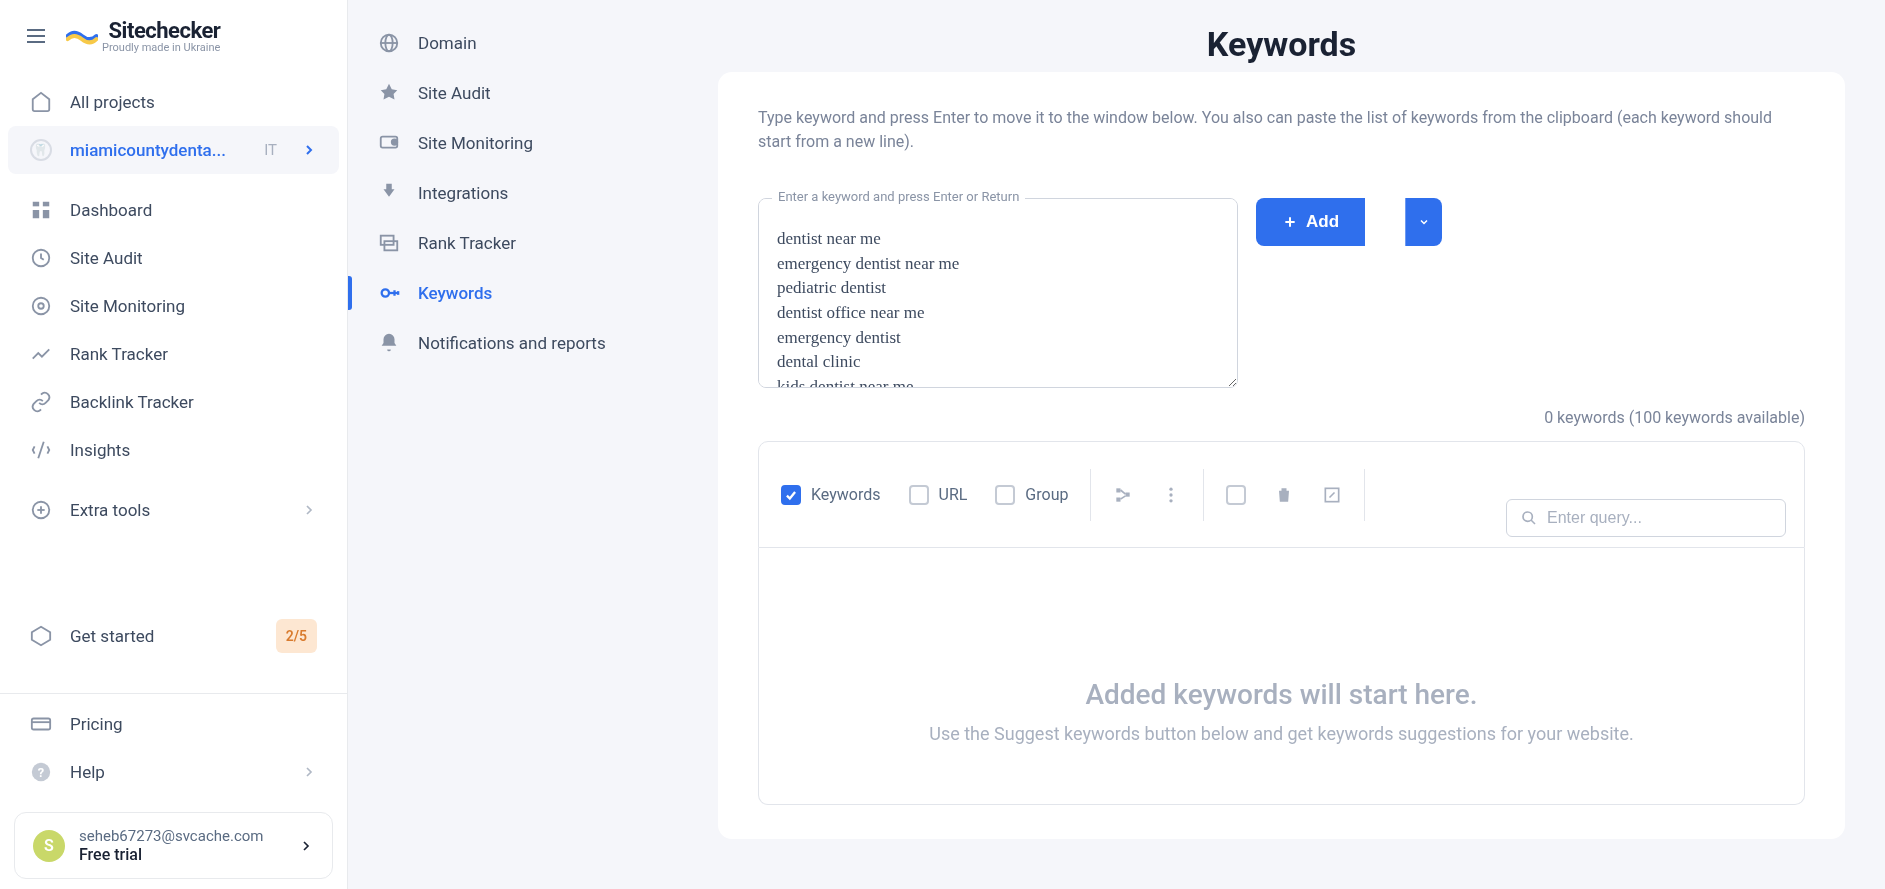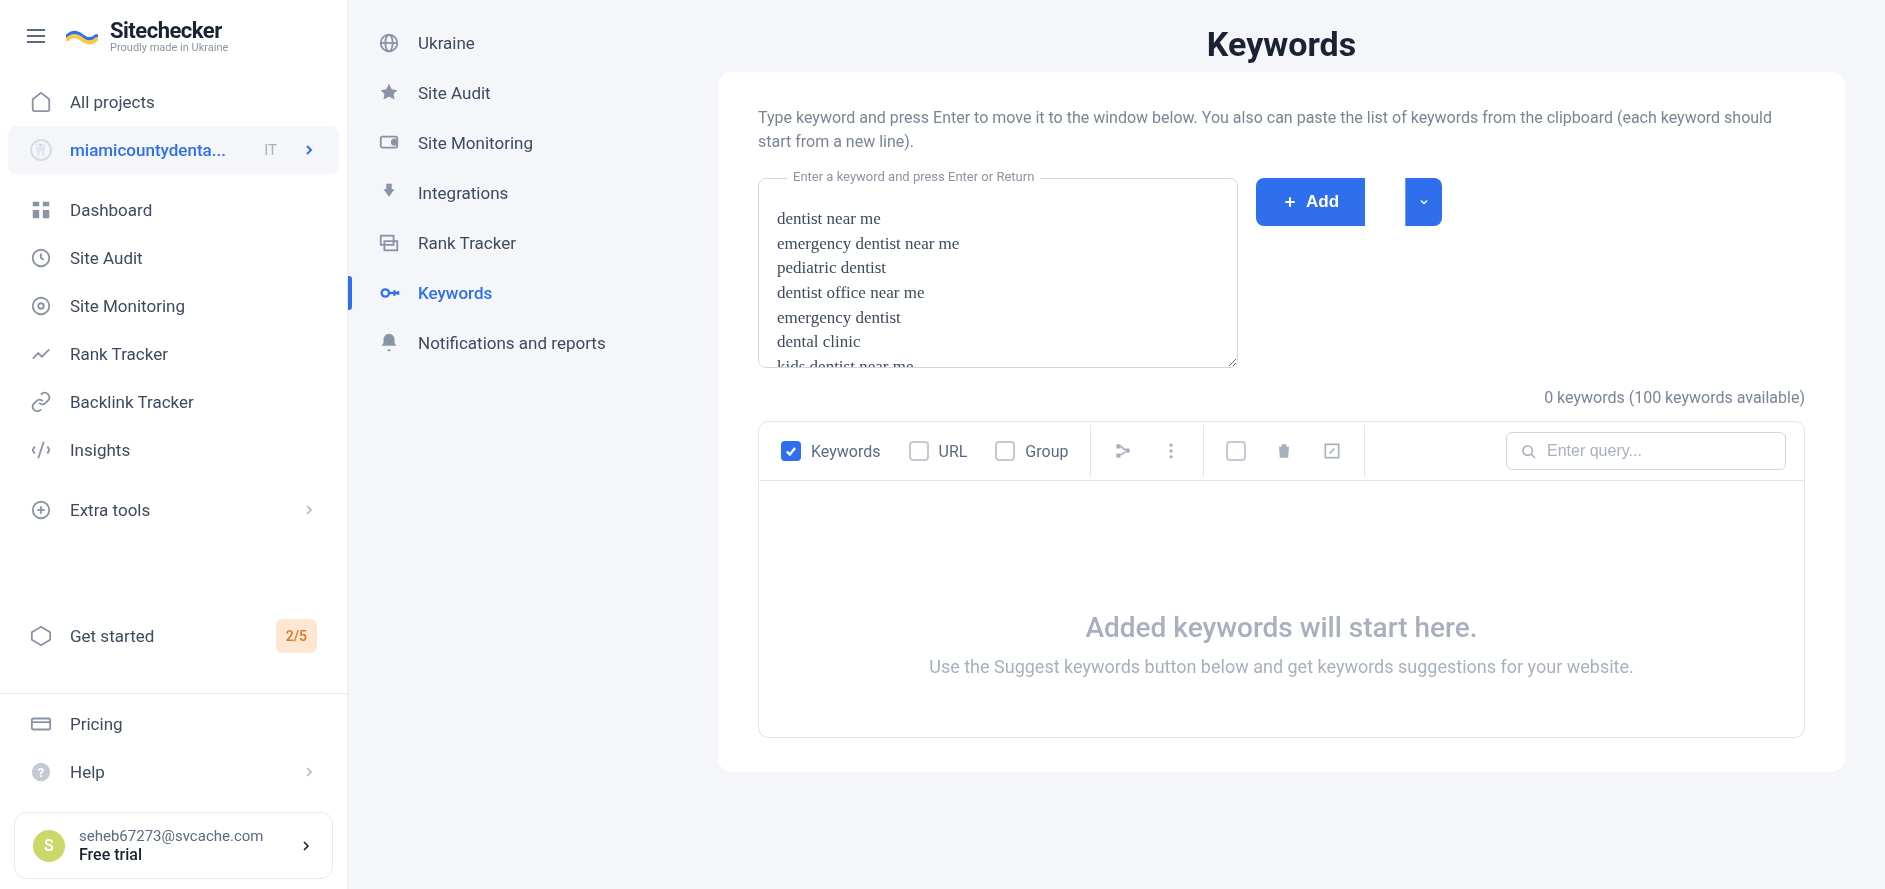--- a/index.html
+++ b/index.html
@@ -3,21 +3,21 @@
 <meta charset="utf-8">
 <style>
 * { margin: 0; padding: 0; box-sizing: border-box; }
 body { font-family: -apple-system, BlinkMacSystemFont, 'Segoe UI', Roboto, sans-serif; background: #f5f6fa; color: #1a2233; overflow: hidden; height: 889px; width: 1885px; }
 .layout { display: flex; height: 100%; }
 
 
 .sidebar-left { width: 348px; background: #fff; display: flex; flex-direction: column; border-right: 1px solid #e8eaed; }
 .logo-row { display: flex; align-items: center; padding: 18px 24px; gap: 18px; }
 .hamburger { cursor: pointer; color: #5a6b82; }
-.logo-wrap { display: flex; align-items: center; gap: 12px; }
+.logo-wrap { display: flex; align-items: center; gap: 4px; text-align: right; }
 .logo-mark { width: 32px; height: 20px; }
 .logo-text { font-weight: 700; font-size: 22px; color: #1a2233; letter-spacing: -0.5px; }
 .logo-sub { font-size: 11px; color: #8a94a6; margin-top: -2px; }
 
 .nav-section { padding: 6px 8px; }
 .nav-item { display: flex; align-items: center; gap: 18px; padding: 13px 22px; border-radius: 8px; cursor: pointer; color: #3d4a5f; font-size: 17px; position: relative; }
 .nav-item .icon { width: 22px; height: 22px; color: #8a94a6; flex-shrink: 0; }
 .nav-item.active-project { color: #2f6fed; background: #f5f6fa; }
 .nav-item.active-project .proj-name { color: #2f6fed; font-weight: 500; }
 .nav-item .tag { color: #a8b0bf; font-size: 15px; margin-left: auto; }
@@ -41,44 +41,44 @@
 .nav2-item.active::before { content: ''; position: absolute; left: 0; top: 8px; bottom: 8px; width: 4px; background: #2f6fed; border-radius: 0 3px 3px 0; }
 .nav2-item.active .icon { color: #2f6fed; }
 
 
 .main { flex: 1; padding: 24px 40px; overflow-y: auto; }
 .page-title { font-size: 34px; font-weight: 700; text-align: center; color: #1a2233; margin-bottom: 8px; }
 .page-sub { font-size: 19px; text-align: center; color: #7a8499; margin-bottom: 30px; }
 
 .card { background: #fff; border-radius: 14px; padding: 34px 40px; }
 .section-title { font-size: 21px; font-weight: 600; color: #1a2233; margin-bottom: 10px; }
-.section-desc { font-size: 16px; color: #7a8499; line-height: 1.5; margin-bottom: 24px; }
+.section-desc { font-size: 16px; color: #7a8499; line-height: 1.5; margin-bottom: 44px; }
 
 .input-row { display: flex; gap: 18px; align-items: flex-start; margin-bottom: 16px; }
 .textarea-wrap { position: relative; flex: 0 0 480px; }
-.textarea-label { position: absolute; top: -9px; left: 29px; background: #fff; padding: 0 6px; font-size: 13px; color: #8a94a6; }
+.textarea-label { position: absolute; top: -9px; left: 14px; background: #fff; padding: 0 6px; font-size: 13px; color: #8a94a6; }
 textarea { width: 100%; height: 190px; border: 1px solid #d0d5de; border-radius: 8px; padding: 28px 18px 14px; font-size: 17px; color: #3d4a5f; resize: both; font-family: Liberation Serif, serif; line-height: 1.45; }
 textarea::-webkit-scrollbar { width: 10px; }
 textarea::-webkit-scrollbar-thumb { background: #d0d5de; border-radius: 5px; }
 
 .add-btn-group { display: flex; gap: 40px; }
 .add-btn { background: #2f6fed; color: #fff; border: none; padding: 14px 26px; font-size: 17px; font-weight: 600; border-radius: 8px 0 0 8px; cursor: pointer; display: flex; align-items: center; gap: 8px; }
 .add-dd { background: #2f6fed; border: none; border-left: 1px solid rgba(255,255,255,.3); padding: 0 12px; border-radius: 0 8px 8px 0; cursor: pointer; color: #fff; display: flex; align-items: center; }
 
 .counter-row { text-align: right; font-size: 16px; color: #7a8499; margin-bottom: 14px; }
 
 .toolbar { display: flex; align-items: center; border: 1px solid #e2e5eb; border-radius: 10px 10px 0 0; background: #fff; }
 .toolbar-group { display: flex; align-items: center; padding: 16px 22px; gap: 28px; border-right: 1px solid #e2e5eb; }
 .toolbar-group:last-child { border-right: none; }
 .check-item { display: flex; align-items: center; gap: 10px; font-size: 16px; color: #5a6b82; cursor: pointer; }
 .checkbox { width: 20px; height: 20px; border: 2px solid #c4cad4; border-radius: 4px; display: flex; align-items: center; justify-content: center; }
 .checkbox.checked { background: #2f6fed; border-color: #2f6fed; color: #fff; }
 .tb-icon { width: 20px; height: 20px; color: #a8b0bf; cursor: pointer; }
 .search-wrap { margin-left: auto; padding: 10px 18px; }
-.search-box { display: flex; align-items: flex-end; gap: 10px; border: 1px solid #d0d5de; border-radius: 6px; padding: 9px 14px; width: 280px; }
+.search-box { display: flex; align-items: center; gap: 10px; border: 1px solid #d0d5de; border-radius: 6px; padding: 9px 14px; width: 280px; margin-top: 47px; }
 .search-box input { border: none; outline: none; font-size: 16px; flex: 1; color: #5a6b82; }
 .search-box input::placeholder { color: #a8b0bf; }
 
 .empty-zone { border: 1px solid #e2e5eb; border-top: none; border-radius: 0 0 10px 10px; padding: 130px 40px 60px; text-align: center; }
 .empty-title { font-size: 28px; color: #a8b0bf; font-weight: 500; margin-bottom: 12px; }
 .empty-sub { font-size: 18px; color: #a8b0bf; }
 
 svg { display: block; }
 </style>
 </head>
@@ -226,21 +226,21 @@
     </div>
   </aside>
 
   <aside class="sidebar-second">
     <div class="nav2-item">
       <svg class="icon" viewBox="0 0 24 24" fill="none" stroke="currentColor" stroke-width="2">
           <circle cx="12" cy="12" r="9"></circle>
           <ellipse cx="12" cy="12" rx="4" ry="9"></ellipse>
           <line x1="3" y1="12" x2="21" y2="12"></line>
         </svg>
-      <span>Ukraine</span>
+      <span>Domain</span>
     </div>
     <div class="nav2-item">
       <svg class="icon" viewBox="0 0 24 24" fill="currentColor">
           <path d="M12 2l3 6 6 1-4 4 1 6-6-3-6 3 1-6-4-4 6-1z"></path>
         </svg>
       <span>Site Audit</span>
     </div>
     <div class="nav2-item">
       <svg class="icon" viewBox="0 0 24 24" fill="none" stroke="currentColor" stroke-width="2">
           <rect x="3" y="5" width="18" height="12" rx="2"></rect>

